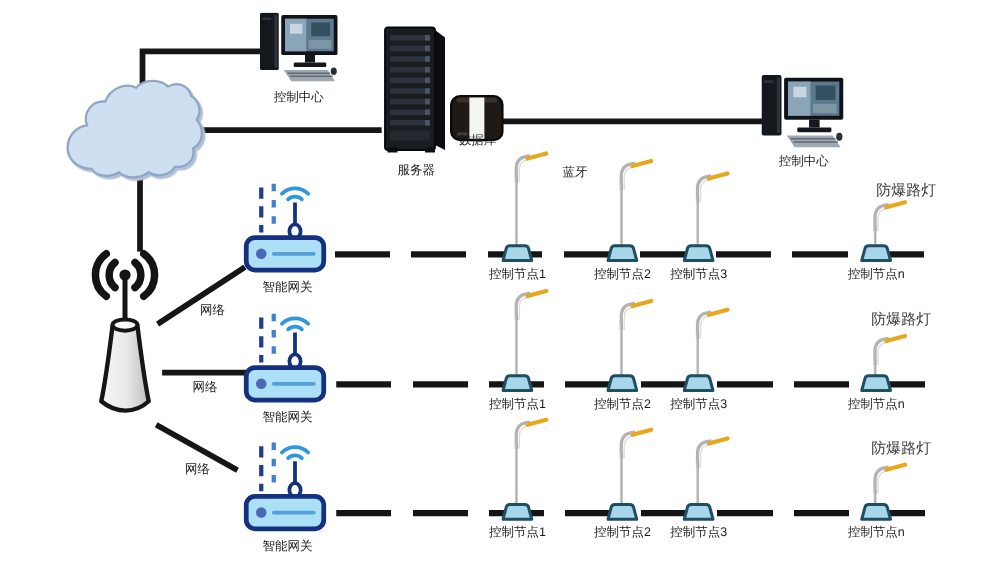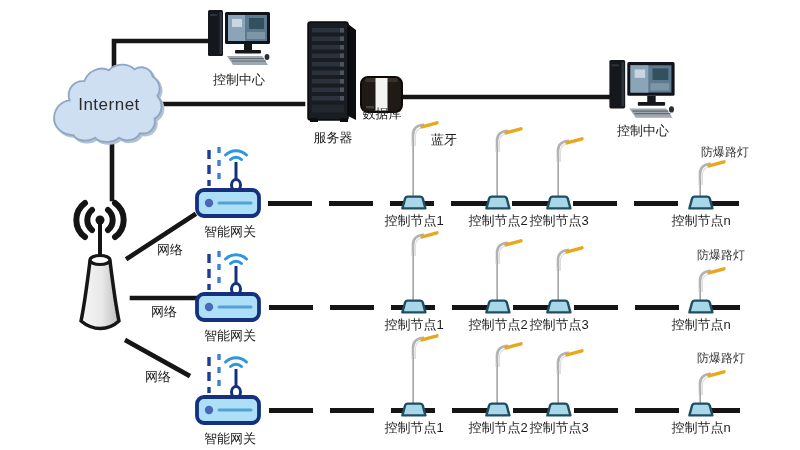--- a/index.html
+++ b/index.html
@@ -7,21 +7,21 @@
           font-family:"Liberation Sans",sans-serif;}
   .abs{position:absolute;}
   
   #lines{position:absolute;left:0;top:0;z-index:0;}
   #lines path{stroke:#161616;stroke-width:4.6;fill:none;stroke-linecap:square;}
   
   .bus{position:absolute;height:5px;z-index:1;
        background:repeating-linear-gradient(90deg,#151515 0,#151515 44px,transparent 44px,transparent 61px);}
   
   .lbl{position:absolute;text-align:center;color:#1c1c1c;z-index:4;line-height:1.15;}
-  .f11{font-size:13px;font-weight:500;}
+  .f11{font-size:10px;font-weight:500;}
   .f10{font-size:12px;color:#3c3c3c;font-weight:400;}
   .internet{font-size:17px;font-weight:500;color:#2b2b2b;letter-spacing:.5px;z-index:5;}
   
   .cloud{z-index:3;filter:drop-shadow(2px 2px 0 #b3c1d4);}
   .cloud path{fill:#cfdff2;stroke:#8fa6c4;stroke-width:2;}
   
   .icon{position:absolute;z-index:2;}
   
   .lamp{position:absolute;width:26px;z-index:2;}
   .lamp .arm{position:absolute;left:8px;top:0;overflow:visible;}
@@ -87,21 +87,20 @@
     <path d="M127,341 L188,375"></path>
   </svg>
 
   <div class="bus" style="left:268px;top:201px;width:473px"></div>
   <div class="bus" style="left:269px;top:305px;width:472px"></div>
   <div class="bus" style="left:269px;top:408px;width:472px"></div>
 
   <svg class="abs cloud" style="left:50px;top:62px" width="116" height="84" viewBox="0 0 126 92">
     <path d="M25,80 C12,80 3,71 4,60 C5,50 12,43 21,42 C17,31 25,20 37,21 C41,10 54,4 64,9 C71,1 85,1 92,8 C100,3 110,7 112,16 C119,20 122,30 117,37 C124,45 123,57 114,62 C116,72 108,80 98,78 C94,86 82,88 75,83 C68,89 55,89 49,83 C41,88 29,87 25,80 Z"></path>
   </svg>
-  <div class="lbl internet" style="left:57px;top:95px;width:104px">Internet</div>
 
   <svg class="icon" style="left:206px;top:10px" width="66" height="58">
       <use href="#pc"></use>
     </svg>
   <div class="lbl f11" style="left:194px;top:73px;width:90px">控制中心</div>
 
   <svg class="icon" style="left:302px;top:18px" width="62" height="106" viewBox="0 0 62 106">
     <path d="M46,6 L54,12 V102 L46,98 Z" fill="#0b0d10"></path>
     <rect x="6" y="4" width="40" height="98" rx="2.5" fill="#191d22" stroke="#07090b" stroke-width="1.5"></rect>
     <rect x="10" y="10" width="32" height="4.5" fill="#2b323b"></rect>
@@ -188,21 +187,21 @@
     <path class="wifi" d="M36.5,9 A15,15 0 0 1 57.5,9"></path>
       <path class="wifi" d="M41.5,13.5 A8,8 0 0 1 52.5,13.5"></path>
     <line class="ant" x1="47" y1="16" x2="47" y2="34"></line>
       <ellipse class="ant" cx="47" cy="39" rx="4.5" ry="5.5"></ellipse>
     <rect class="body" x="8" y="44" width="62" height="26" rx="7"></rect>
     <circle class="dot" cx="20" cy="57" r="4.2"></circle>
       <line class="slot" x1="30" y1="57" x2="62" y2="57"></line>
   </svg>
   <div class="lbl f11" style="left:185px;top:432px;width:90px">智能网关</div>
 
-  <div class="lbl f11" style="left:422px;top:133px;width:44px">蓝牙</div>
+  <div class="lbl f11" style="left:438px;top:133px;width:44px">蓝牙</div>
   <div class="lbl f10" style="left:685px;top:146px;width:80px">防爆路灯</div>
   <div class="lbl f10" style="left:681px;top:249px;width:80px">防爆路灯</div>
   <div class="lbl f10" style="left:681px;top:352px;width:80px">防爆路灯</div>
 
   <div class="lamp" style="left:401px;top:122px;height:88px">
     <svg class="arm" width="30" height="24" viewBox="0 0 30 24">
         <path class="armp" d="M4,24 L4,13 C4,5.5 8.5,3 15,2.7"></path>
         <path class="armh" d="M6.4,24 L6.4,14 C6.4,8.5 9.5,6.2 14,5.6"></path>
         <line class="army" x1="13" y1="4.8" x2="28" y2="0.8"></line>
       </svg>

